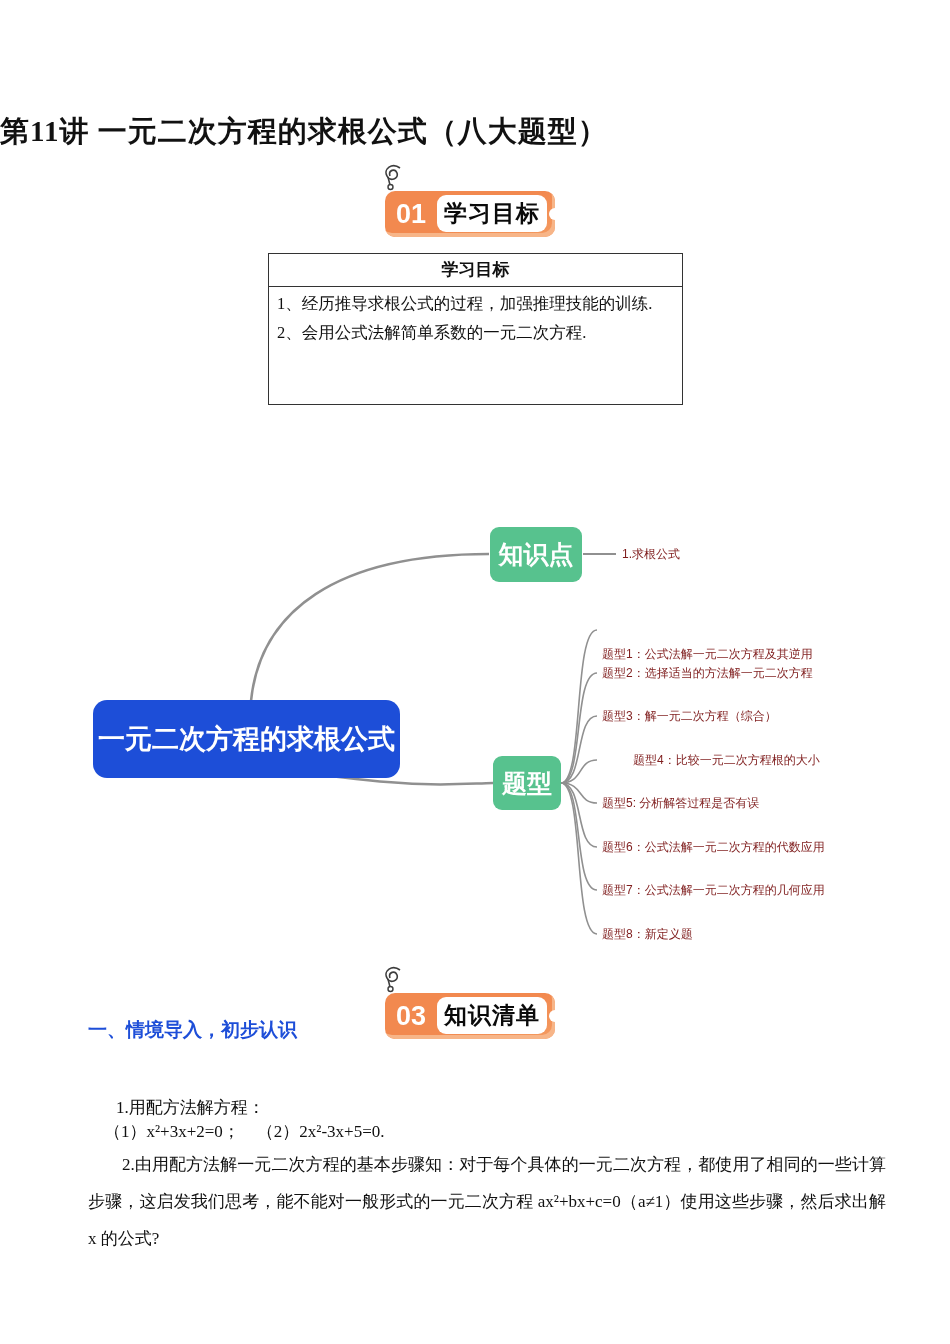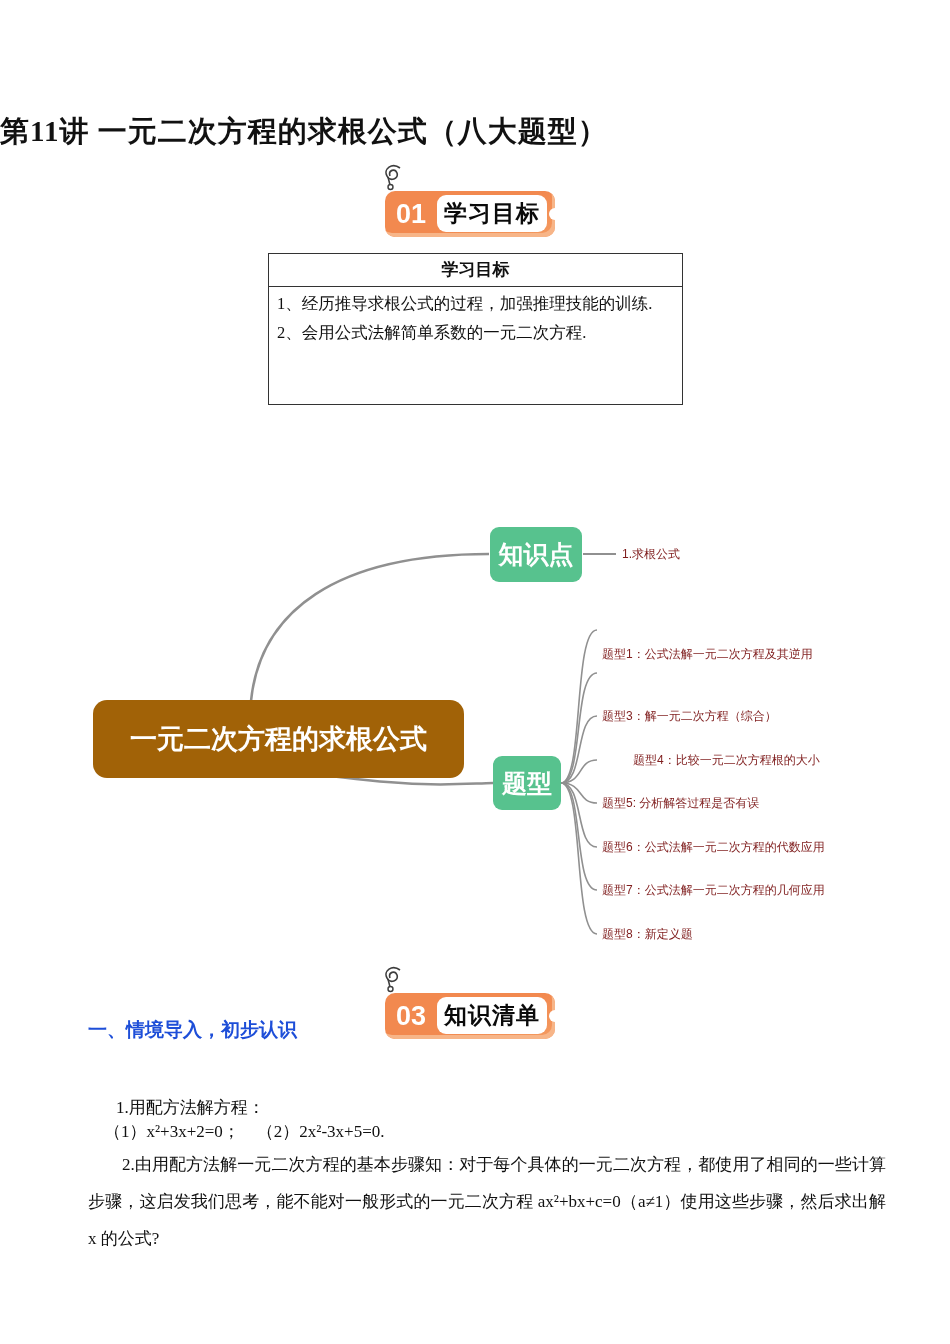--- a/index.html
+++ b/index.html
@@ -27,21 +27,21 @@
 
   
   .obj-box{position:absolute;left:268px;top:253px;width:415px;height:152px;
            border:1.5px solid #333;box-sizing:border-box;background:#fff;}
   .obj-head{height:32px;line-height:32px;text-align:center;font-weight:bold;font-size:17px;
             border-bottom:1.5px solid #333;}
   .obj-items{padding:2px 8px 0 8px;font-size:16.5px;line-height:29px;}
 
   
   .mm-svg{position:absolute;left:0;top:0;pointer-events:none;}
-  .mm-root{position:absolute;left:93px;top:700px;width:371px;height:78px;background:#a16207;
+  .mm-root{position:absolute;left:93px;top:700px;width:307px;height:78px;background:#1d4ed8;
            border-radius:14px;display:flex;align-items:center;justify-content:center;
            color:#fff;font-size:27px;font-weight:bold;
            font-family:"Liberation Sans","DejaVu Sans",sans-serif;}
   .mm-branch{position:absolute;background:#57C28E;border-radius:9px;color:#fff;
              display:flex;align-items:center;justify-content:center;font-weight:bold;
              font-size:25px;font-family:"Liberation Sans","DejaVu Sans",sans-serif;}
   .mm-leaf{position:absolute;font-family:Liberation Sans, sans-serif;
            font-size:12px;color:#7f1d1d;line-height:20px;white-space:nowrap;}
 
   
@@ -98,20 +98,21 @@
   </svg>
 
   <div class="mm-root">一元二次方程的求根公式</div>
 
   <div class="mm-branch" style="left:490px;top:527px;width:92px;height:55px;">知识点</div>
   <div class="mm-leaf" style="left:622px;top:544px;">1.求根公式</div>
 
   <div class="mm-branch" style="left:493px;top:756px;width:68px;height:54px;">题型</div>
 
   <div class="mm-leaf" style="left:602px;top:620px;margin-top:24px;">题型1：公式法解一元二次方程及其逆用</div>
+  <div class="mm-leaf" style="left:602px;top:663px;">题型2：选择适当的方法解一元二次方程</div>
   <div class="mm-leaf" style="left:602px;top:706px;">题型3：解一元二次方程（综合）</div>
   <div class="mm-leaf" style="left:602px;top:750px;margin-left:31px;">题型4：比较一元二次方程根的大小</div>
   <div class="mm-leaf" style="left:602px;top:793px;">题型5: 分析解答过程是否有误</div>
   <div class="mm-leaf" style="left:602px;top:837px;">题型6：公式法解一元二次方程的代数应用</div>
   <div class="mm-leaf" style="left:602px;top:880px;">题型7：公式法解一元二次方程的几何应用</div>
   <div class="mm-leaf" style="left:602px;top:924px;text-align:center;">题型8：新定义题</div>
 
   <div class="badge" style="left:385px;top:993px;">
     <svg class="pin" width="30" height="34" viewBox="0 0 30 34">
       <path d="M23,4 C15,-2 6,5 10,12 C13,18 22,15 20,9 C18,4 11,6 13,12" fill="none" stroke="#3d3d3d" stroke-width="1.6"></path>

